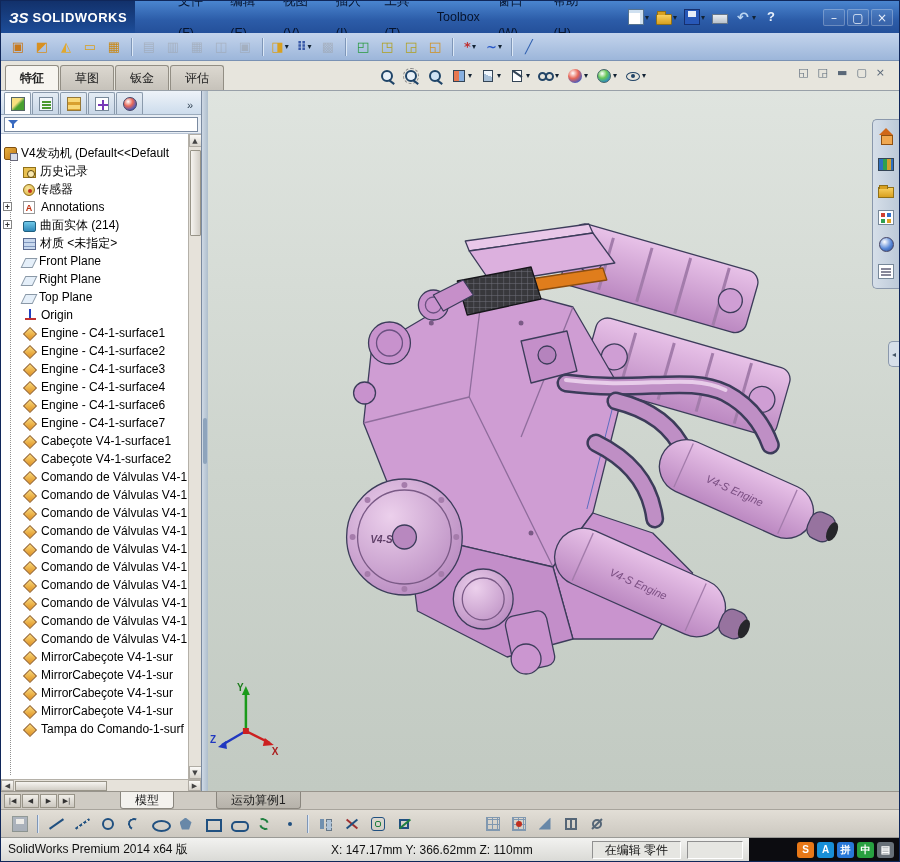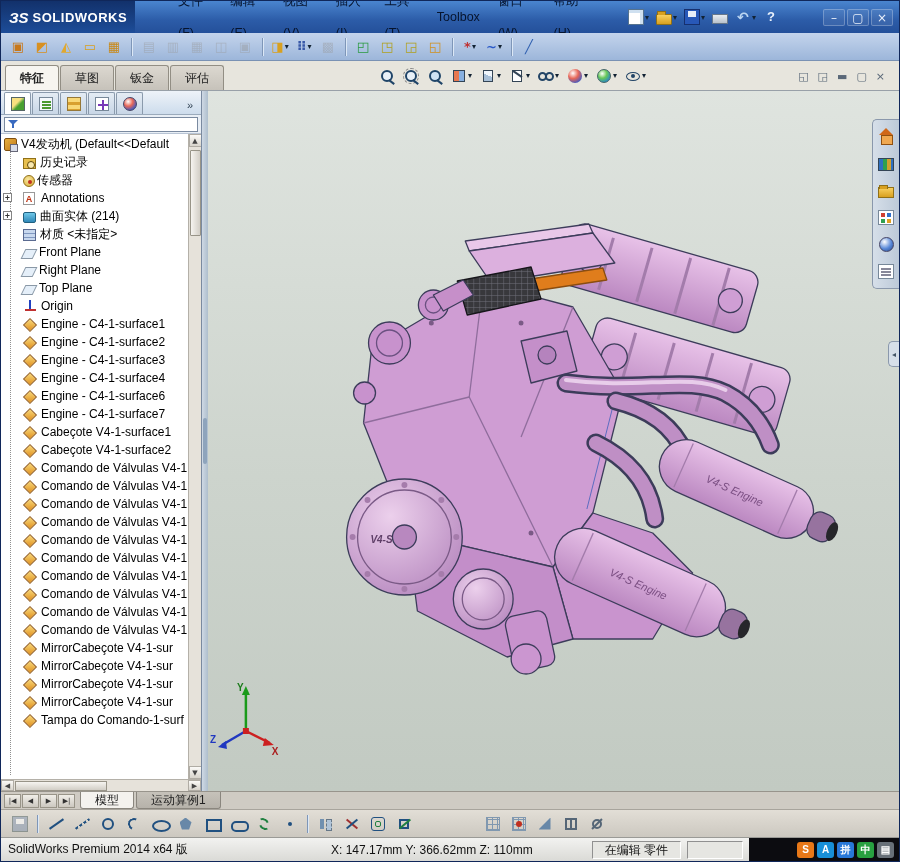--- a/index.html
+++ b/index.html
@@ -29,21 +29,21 @@
   .wbtn{width:22px;height:17px;text-align:center;font:12px/16px "DejaVu Sans",sans-serif;color:#e9f0fa;border:1px solid rgba(255,255,255,.25);background:rgba(255,255,255,.08);border-radius:2px;}
 
   
   .toolbar2{height:28px;flex:none;background:linear-gradient(180deg,#c4d4ec,#9cb6da);border-bottom:1px solid #7a92b4;display:flex;align-items:center;padding:0 6px;gap:2px;}
   .t2i{height:22px;min-width:22px;display:flex;align-items:center;justify-content:center;padding:0 1px;}
   .t2i i{font-style:normal;font-size:13px;font-weight:bold;line-height:1;font-family:"DejaVu Sans",sans-serif;}
   .t2i.dis{opacity:.45;filter:grayscale(.9);}
   .tsep{width:1px;height:18px;background:#7e96b8;box-shadow:1px 0 0 #dce8f6;margin:0 4px;flex:none;}
 
   
-  .tabrow{height:30px;flex:none;background:#e7e5dd;border-bottom:1px solid #98a0a8;display:flex;align-items:flex-end;padding:0 4px;}
+  .tabrow{height:30px;flex:none;background:#e7e5dd;border-bottom:1px solid #98a0a8;display:flex;padding:0 4px;}
   .rtabs{display:flex;align-items:flex-end;height:100%;padding-top:5px;}
   .rtab{padding:4px 14px 3px;font-size:12px;color:#222;background:linear-gradient(#dcd8d0,#c6c2ba);border:1px solid #928e84;border-bottom:none;border-radius:3px 3px 0 0;margin-right:1px;}
   .rtab.active{background:#f7f5f0;font-weight:bold;}
   .hu{display:flex;align-items:center;height:100%;margin-left:150px;}
   .huitem{display:flex;align-items:center;padding:0 4px;height:24px;}
   .hg{display:inline-block;position:relative;width:16px;height:16px;}
   .hg-zoom-fit::before,.hg-zoom-area::before,.hg-zoom-previous::before{content:"";position:absolute;left:2px;top:2px;width:8px;height:8px;border:2px solid #1f4468;border-radius:50%;background:#e8f0f8;}
   .hg-zoom-fit::after,.hg-zoom-area::after,.hg-zoom-previous::after{content:"";position:absolute;right:0;bottom:1px;width:7px;height:2px;background:#1f4468;transform:rotate(38deg);}
   .hg-zoom-area::before{outline:1px dashed #888;outline-offset:1px;}
   .hg-zoom-previous::before{background:#cfe2f4;}
@@ -74,21 +74,21 @@
   .pm-dimxpertmanager::before{content:"";position:absolute;left:6px;top:2px;width:2px;height:10px;background:#7838b8;}
   .pm-dimxpertmanager::after{content:"";position:absolute;left:2px;top:6px;width:10px;height:2px;background:#7838b8;}
   .pm-displaymanager{border-radius:50%;background:radial-gradient(circle at 35% 30%,#fff,#e86858 40%,#3858c8 80%);border:1px solid #446;}
   .pmmore{margin-left:auto;font-size:11px;color:#345;padding:0 5px 3px;}
   .filterrow{height:19px;flex:none;background:#e8eef5;border-bottom:1px solid #b8c4d4;display:flex;align-items:center;padding:1px 3px;}
   .filterbox{flex:1;height:15px;background:#fff;border:1px solid #7a8aa0;display:flex;align-items:center;padding-left:3px;}
   .funnel{width:10px;height:10px;position:relative;}
   .funnel::before{content:"";position:absolute;left:0;top:1px;border-left:5px solid transparent;border-right:5px solid transparent;border-top:5px solid #3a6ac0;}
   .funnel::after{content:"";position:absolute;left:4px;top:5px;width:2px;height:4px;background:#3a6ac0;}
   .treewrap{flex:1;position:relative;overflow:hidden;}
-  .tree{position:absolute;top:0;left:0;right:13px;bottom:0;overflow:hidden;padding-top:1px;}
+  .tree{position:absolute;top:0;left:0;right:13px;bottom:0;overflow:hidden;padding-top:10px;}
   .tree::before{content:"";position:absolute;left:9px;top:16px;bottom:4px;border-left:1px dotted #909090;}
   .trow{display:flex;align-items:center;height:18px;padding-left:22px;position:relative;white-space:nowrap;}
   .trow.root{padding-left:3px;}
   .tlabel{font-size:12px;color:#000;overflow:hidden;}
   .expbox{position:absolute;left:2px;top:4px;width:9px;height:9px;border:1px solid #848484;background:#fff;font:bold 8px/8px "DejaVu Sans Mono",monospace;text-align:center;color:#333;z-index:2;}
   .ticon{width:14px;height:14px;flex:none;position:relative;margin-right:4px;}
   .ic-part{background:linear-gradient(135deg,#e8b040,#c07818);border:1px solid #805010;border-radius:2px;width:13px;height:13px;}
   .ic-part::after{content:"";position:absolute;right:-2px;bottom:-2px;width:6px;height:6px;background:#d8dce8;border:1px solid #667;}
   .ic-history{background:#e8c050;border:1px solid #907018;width:13px;height:11px;margin-top:2px;}
   .ic-history::after{content:"";position:absolute;left:3px;top:2px;width:6px;height:6px;border:1px solid #604808;border-radius:50%;background:#f8e8b0;}
@@ -126,21 +126,21 @@
   .tp-appearances-scenes{border-radius:50%;background:radial-gradient(circle at 35% 30%,#fff,#5888d8 55%,#284888);border:1px solid #446;width:15px;}
   .tp-custom-properties{background:#fff;border:1px solid #789;}
   .tp-custom-properties::after{content:"";position:absolute;left:2px;top:3px;width:10px;height:1.5px;background:#889;box-shadow:0 3px 0 #889,0 6px 0 #889;}
   .tp-collapse{position:absolute;right:0;top:250px;width:11px;height:26px;background:#d6dfe9;border:1px solid #8a98ac;border-right:none;border-radius:5px 0 0 5px;display:flex;align-items:center;justify-content:center;font-size:8px;color:#456;font-family:"DejaVu Sans",sans-serif;}
 
   
   .btabs{height:18px;flex:none;background:#cfcbc3;border-top:1px solid #98948c;display:flex;align-items:stretch;padding-left:3px;}
   .bnav{display:flex;gap:1px;align-items:center;margin-right:5px;}
   .navb{width:17px;height:14px;background:linear-gradient(#f0eee8,#ccc8c0);border:1px solid #989488;font-size:7px;line-height:12px;text-align:center;color:#333;font-family:"DejaVu Sans",sans-serif;}
   .btabwrap{display:flex;align-items:stretch;}
-  .btab{display:flex;align-items:center;padding:0 14px;font-size:12px;background:linear-gradient(#c6c2ba,#b6b2aa);border:1px solid #8a867e;border-top:none;border-radius:0 0 3px 3px;margin-right:2px;color:#222;}
+  .btab{display:flex;align-items:center;padding:0 14px;font-size:12px;background:linear-gradient(#c6c2ba,#b6b2aa);border:1px solid #8a867e;border-top:none;border-radius:0 0 3px 3px;margin-right:2px;color:#222;margin-left:40px;}
   .btab.active{background:#f4f2ee;}
 
   
   .skbar{height:28px;flex:none;background:linear-gradient(#e2ded6,#ccc8c0);border-top:1px solid #a8a49c;display:flex;align-items:center;padding:0 6px;}
   .skleft,.skright{display:flex;align-items:center;gap:1px;}
   .skright{margin-left:64px;}
   .ski{width:25px;height:23px;display:flex;align-items:center;justify-content:center;}
   .skg{position:relative;width:16px;height:16px;}
   .sk-save{background:#8898b0;border:1px solid #566;opacity:.55;}
   .sk-save::after{content:"";position:absolute;left:3px;top:2px;width:8px;height:5px;background:#fff;}

